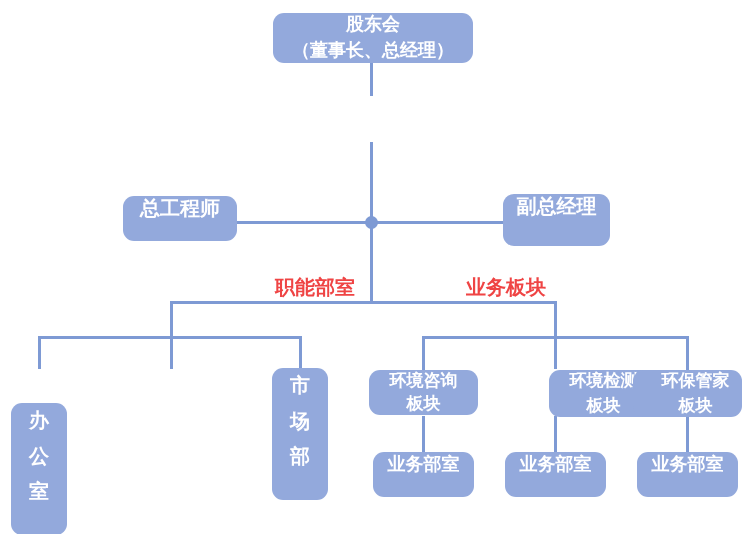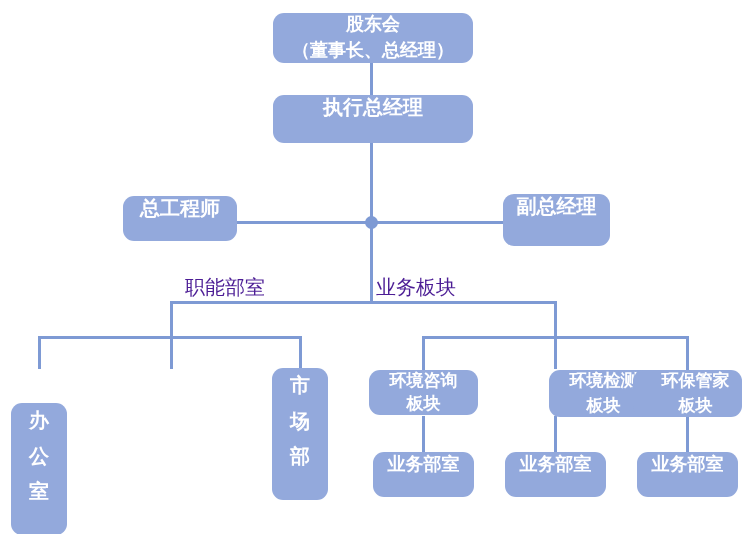--- a/index.html
+++ b/index.html
@@ -52,23 +52,23 @@
     margin: 0 auto;
     word-break: break-all;
     font-size: 20px;
     line-height: 1.78;
     text-align: center;
   }
   
   .branch-label {
     position: absolute;
     width: 170px;
-    text-align: left;
-    color: #4c1d95;
-    font-weight: normal;
+    text-align: right;
+    color: #ef4444;
+    font-weight: bold;
     font-size: 20px;
   }
 </style>
 </head>
 <body>
 
 <div class="canvas">
 
   <div class="line" style="left:370px; top:62px;  width:3px;  height:34px;"></div>
   <div class="line" style="left:370px; top:142px; width:3px;  height:161px;"></div>
@@ -92,23 +92,20 @@
   <div class="line" style="left:686px; top:416px; width:3px;  height:37px;"></div>
 
   <div class="branch-label" style="left:185px; top:274px;">职能部室</div>
   <div class="branch-label" style="left:376px; top:274px;">业务板块</div>
 
   <div class="node fs-root" style="left:273px; top:13px; width:200px; height:50px;">
     <span class="ln">股东会</span>
     <span class="ln">（董事长、总经理）</span>
   </div>
 
-  <div class="node fs-big" style="left:273px; top:95px; width:200px; height:48px;">
-    <span class="ln">执行总经理</span>
-  </div>
 
   <div class="node fs-big" style="left:123px; top:196px; width:114px; height:45px;">
     <span class="ln">总工程师</span>
   </div>
   <div class="node fs-big" style="left:503px; top:194px; width:107px; height:52px;">
     <span class="ln">副总经理</span>
   </div>
 
   <div class="node vnode" style="left:11px; top:368px; width:56px; height:132px;margin-top:35px;">
     <div class="vlabel">办公室</div>

